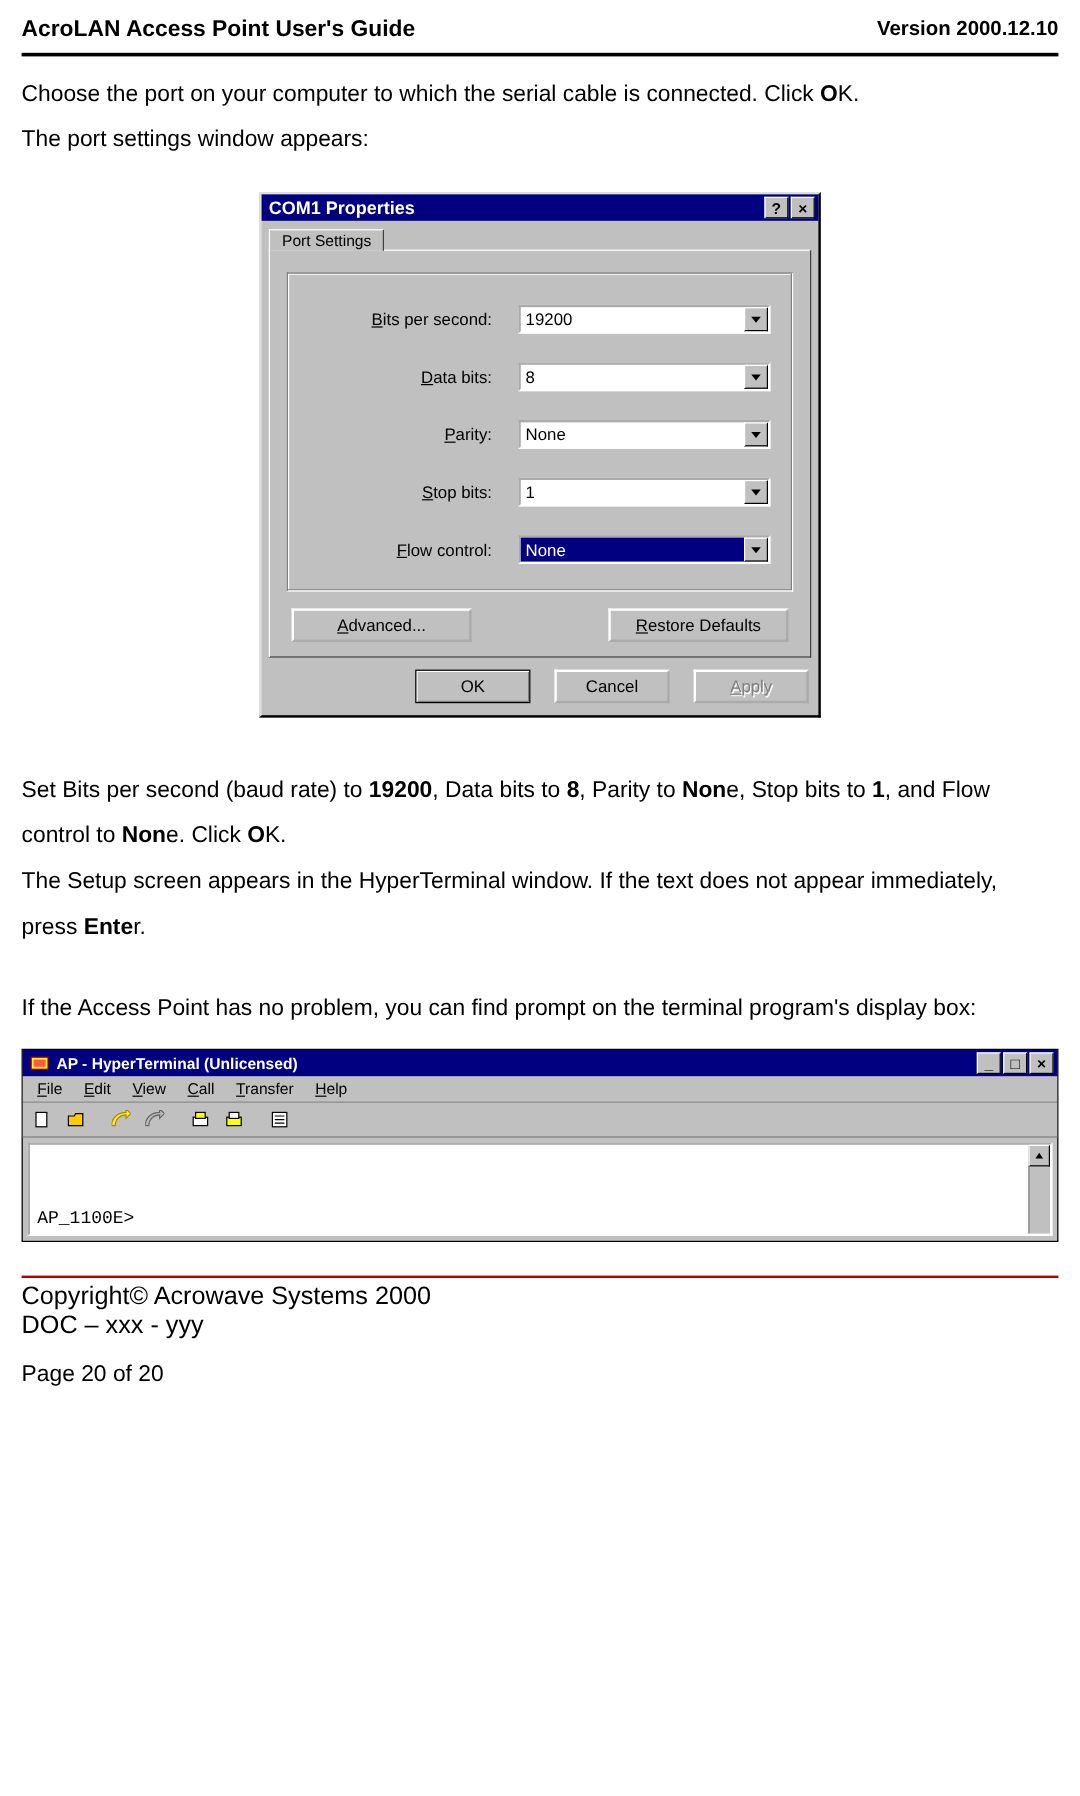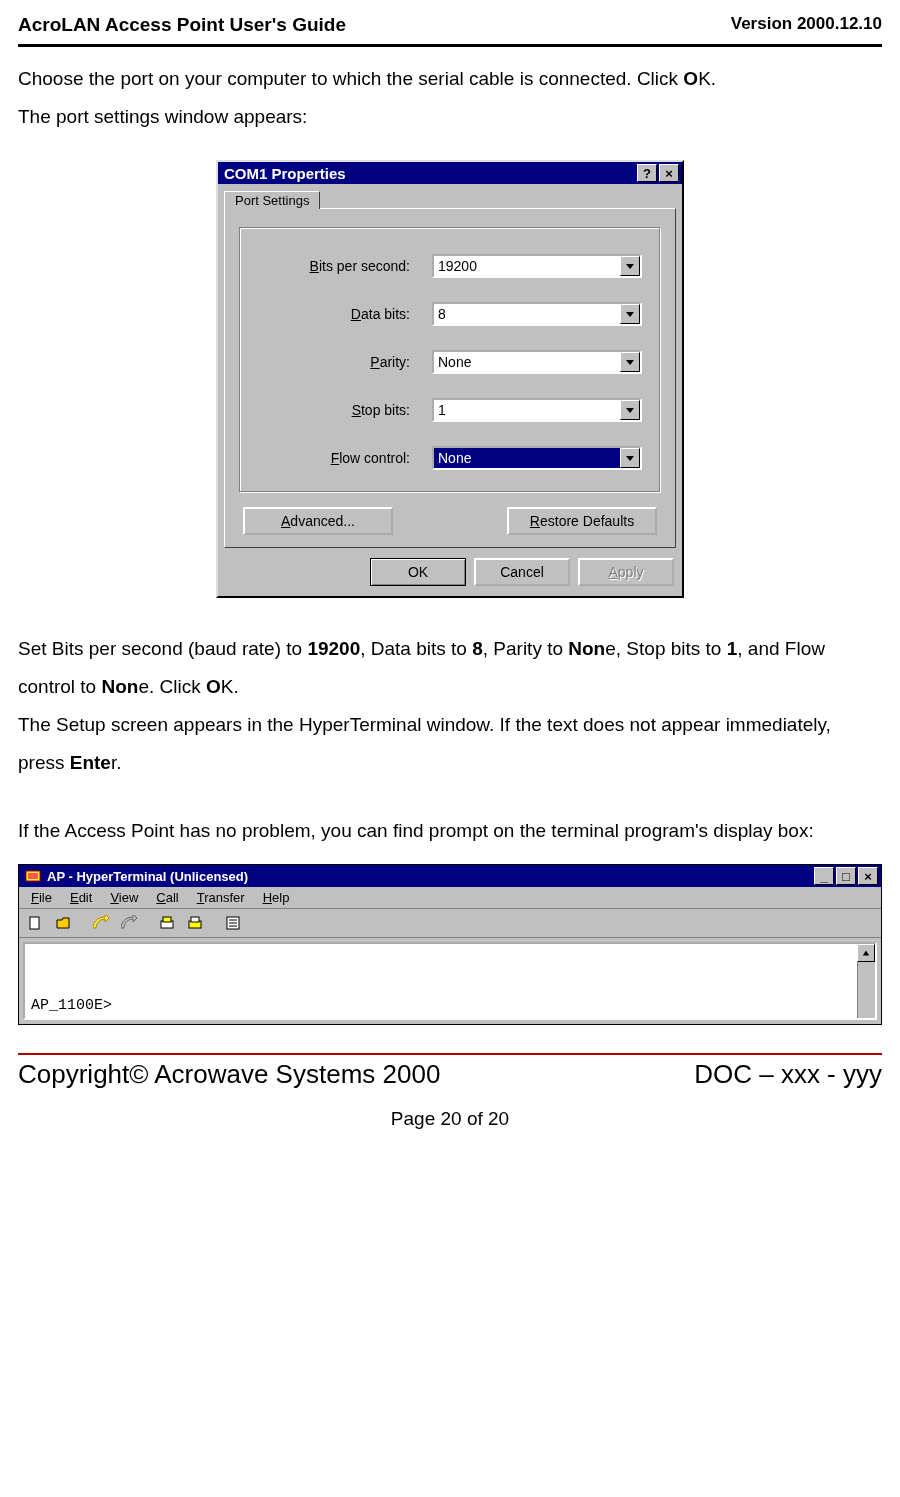--- a/index.html
+++ b/index.html
@@ -25,21 +25,21 @@
   }
   .hdr .ver { font-size: 17px; }
   .body-text {
     font-size: 19px;
     line-height: 2.0;
   }
   .bold { font-weight: bold; }
   .dialog-wrap {
     display: flex;
     justify-content: center;
-    margin: 24px 0 32px 0;
+    margin: 24px 0 42px 0;
   }
   
   .dlg {
     width: 468px;
     background: #c0c0c0;
     border: 2px solid #000;
     border-top-color:#dfdfdf; border-left-color:#dfdfdf;
     font-family: "MS Sans Serif", Tahoma, sans-serif;
     font-size: 14px;
   }
@@ -116,21 +116,21 @@
   }
   .winbtn {
     min-width:150px; height:28px;
     background:#c0c0c0;
     border:2px outset #fff;
     font-size:14px;
     display:flex; align-items:center; justify-content:center;
     padding:0 10px;
   }
   .foot-btns {
-    display:flex; justify-content:flex-end; gap:8px;
+    display:flex; justify-content:flex-end; gap:20px;
     padding:4px 8px 10px 8px;
   }
   .foot-btns .winbtn { min-width:96px; }
   .winbtn.def { border:1px solid #000; box-shadow: inset 1px 1px 0 #fff, inset -1px -1px 0 #808080; }
   .winbtn.disabled { color:#808080; text-shadow:1px 1px 0 #fff; }
 
   
   .ht-wrap { margin-top:14px;border-radius:21px; }
   .ht {
     width:864px;
@@ -178,24 +178,24 @@
   }
   .term .sbtn.up { top:0; }
   .term .sbtn svg { width:8px; height:8px; }
 
   .footer-rule {
     margin-top:28px;
     border-top:2px solid #b00000;
   }
   .footer {
     display:flex; justify-content:space-between;
-    font-size:26px; padding-top:4px;
+    font-size:21px; padding-top:4px;flex-direction:column;
   }
   .pagenum {
-    text-align:center; font-size:19px; margin-top:18px;
+    font-size:19px; margin-top:18px;
   }
 </style>
 </head>
 <body>
 
 <div class="page">
   <div class="hdr">
     <span>AcroLAN Access Point User's Guide</span>
     <span class="ver">Version 2000.12.10</span>
   </div>

